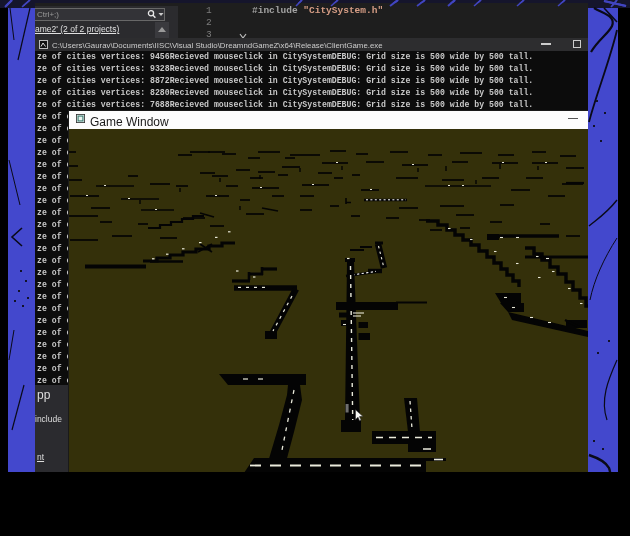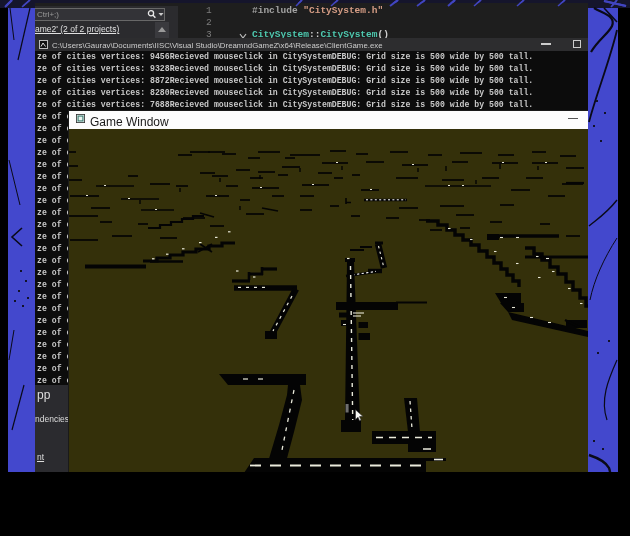--- a/index.html
+++ b/index.html
@@ -100,21 +100,20 @@
 
   <div class="abs" style="left:178px;top:3px;width:410px;height:35px;background:#1e1e1e;"></div>
   <div class="abs" style="left:178px;top:3px;width:412px;height:35px;color:#7c7c7c;font-family:'Liberation Mono',monospace;font-size:9.5px;line-height:12px;">
     <div class="abs" style="left:28px;top:2px;">1</div>
     <div class="abs" style="left:28px;top:14px;">2</div>
     <div class="abs" style="left:28px;top:26px;">3</div>
     <div class="abs" style="left:74px;top:2px;color:#a2a2a2;font-weight:bold;">#include <span style="color:#d69d85;">"CitySystem.h"</span></div>
     <svg class="abs" style="left:61px;top:30px;" width="8" height="6" viewBox="0 0 8 6">
         <path d="M1,1 L4,5 L7,1" stroke="#bbb" stroke-width="1.2" fill="none"></path>
       </svg>
-    <div class="abs" style="left:74px;top:26px;color:#4ec9b0;font-weight:bold;">CitySystem<span style="color:#d0d0d0;">::</span>CitySystem<span style="color:#d0d0d0;">()</span></div>
   </div>
 
   <div class="abs" style="left:35px;top:38px;width:553px;height:347px;background:#0c0c0c;"></div>
   <div class="abs" style="left:35px;top:38px;width:553px;height:13px;background:#2d2d2f;"></div>
   <svg class="abs" style="left:39px;top:40px;" width="9" height="9" viewBox="0 0 9 9">
     <rect x="0.5" y="0.5" width="8" height="8" fill="#111" stroke="#bbb" stroke-width="1"></rect>
     <path d="M2,6.5 L4,3 L6.5,6.5" stroke="#ddd" stroke-width="1" fill="none"></path>
   </svg>
   <div class="abs" style="left:52px;top:40.5px;font-size:8.1px;color:#cdcdcd;letter-spacing:0;transform:scaleX(0.97);transform-origin:0 0;">C:\Users\Gaurav\Documents\IISC\Visual Studio\DreamndGameZ\x64\Release\ClientGame.exe</div>
   <div class="abs" style="left:541px;top:43px;width:10px;height:1.5px;background:#cccccc;"></div>
@@ -144,21 +143,21 @@
 ze of c
 ze of c
 ze of c
 ze of c
 ze of c
 ze of c
 ze of c</pre>
 
   <div class="abs" style="left:35px;top:385px;width:33px;height:121px;background:#2b2b2f;"></div>
   <div class="abs" style="left:37px;top:388px;font-size:12px;color:#dddddd;">pp</div>
-  <div class="abs" style="left:35px;top:414px;font-size:8.5px;color:#dddddd;">ndencies</div>
+  <div class="abs" style="left:35px;top:414px;font-size:8.5px;color:#dddddd;">include</div>
   <div class="abs" style="left:37px;top:452px;font-size:8.5px;color:#dddddd;text-decoration:underline;">nt</div>
   <div class="abs" style="left:44px;top:473px;font-size:8.5px;color:#b5b5b5;margin-top:32px;">nges</div>
   <div class="abs" style="left:35px;top:489px;width:33px;height:16px;background:#55555a;"></div>
 
   <div class="abs" style="left:68px;top:110px;width:520px;height:396px;background:#34300a;border-top:1px solid #1a1a1a;border-left:1px solid #1a1a1a;box-sizing:border-box;"></div>
   <div class="abs" style="left:69px;top:111px;width:519px;height:18px;background:#fdfdfd;"></div>
   <svg class="abs" style="left:76px;top:114px;" width="9" height="9" viewBox="0 0 11 11">
     <rect x="0.5" y="0.5" width="10" height="10" fill="#cfe3df" stroke="#333" stroke-width="1"></rect>
     <rect x="2" y="2" width="7" height="7" fill="#3a7a6e"></rect>
     <rect x="3.2" y="3.2" width="4.6" height="4.6" fill="#e8f2ef"></rect>

